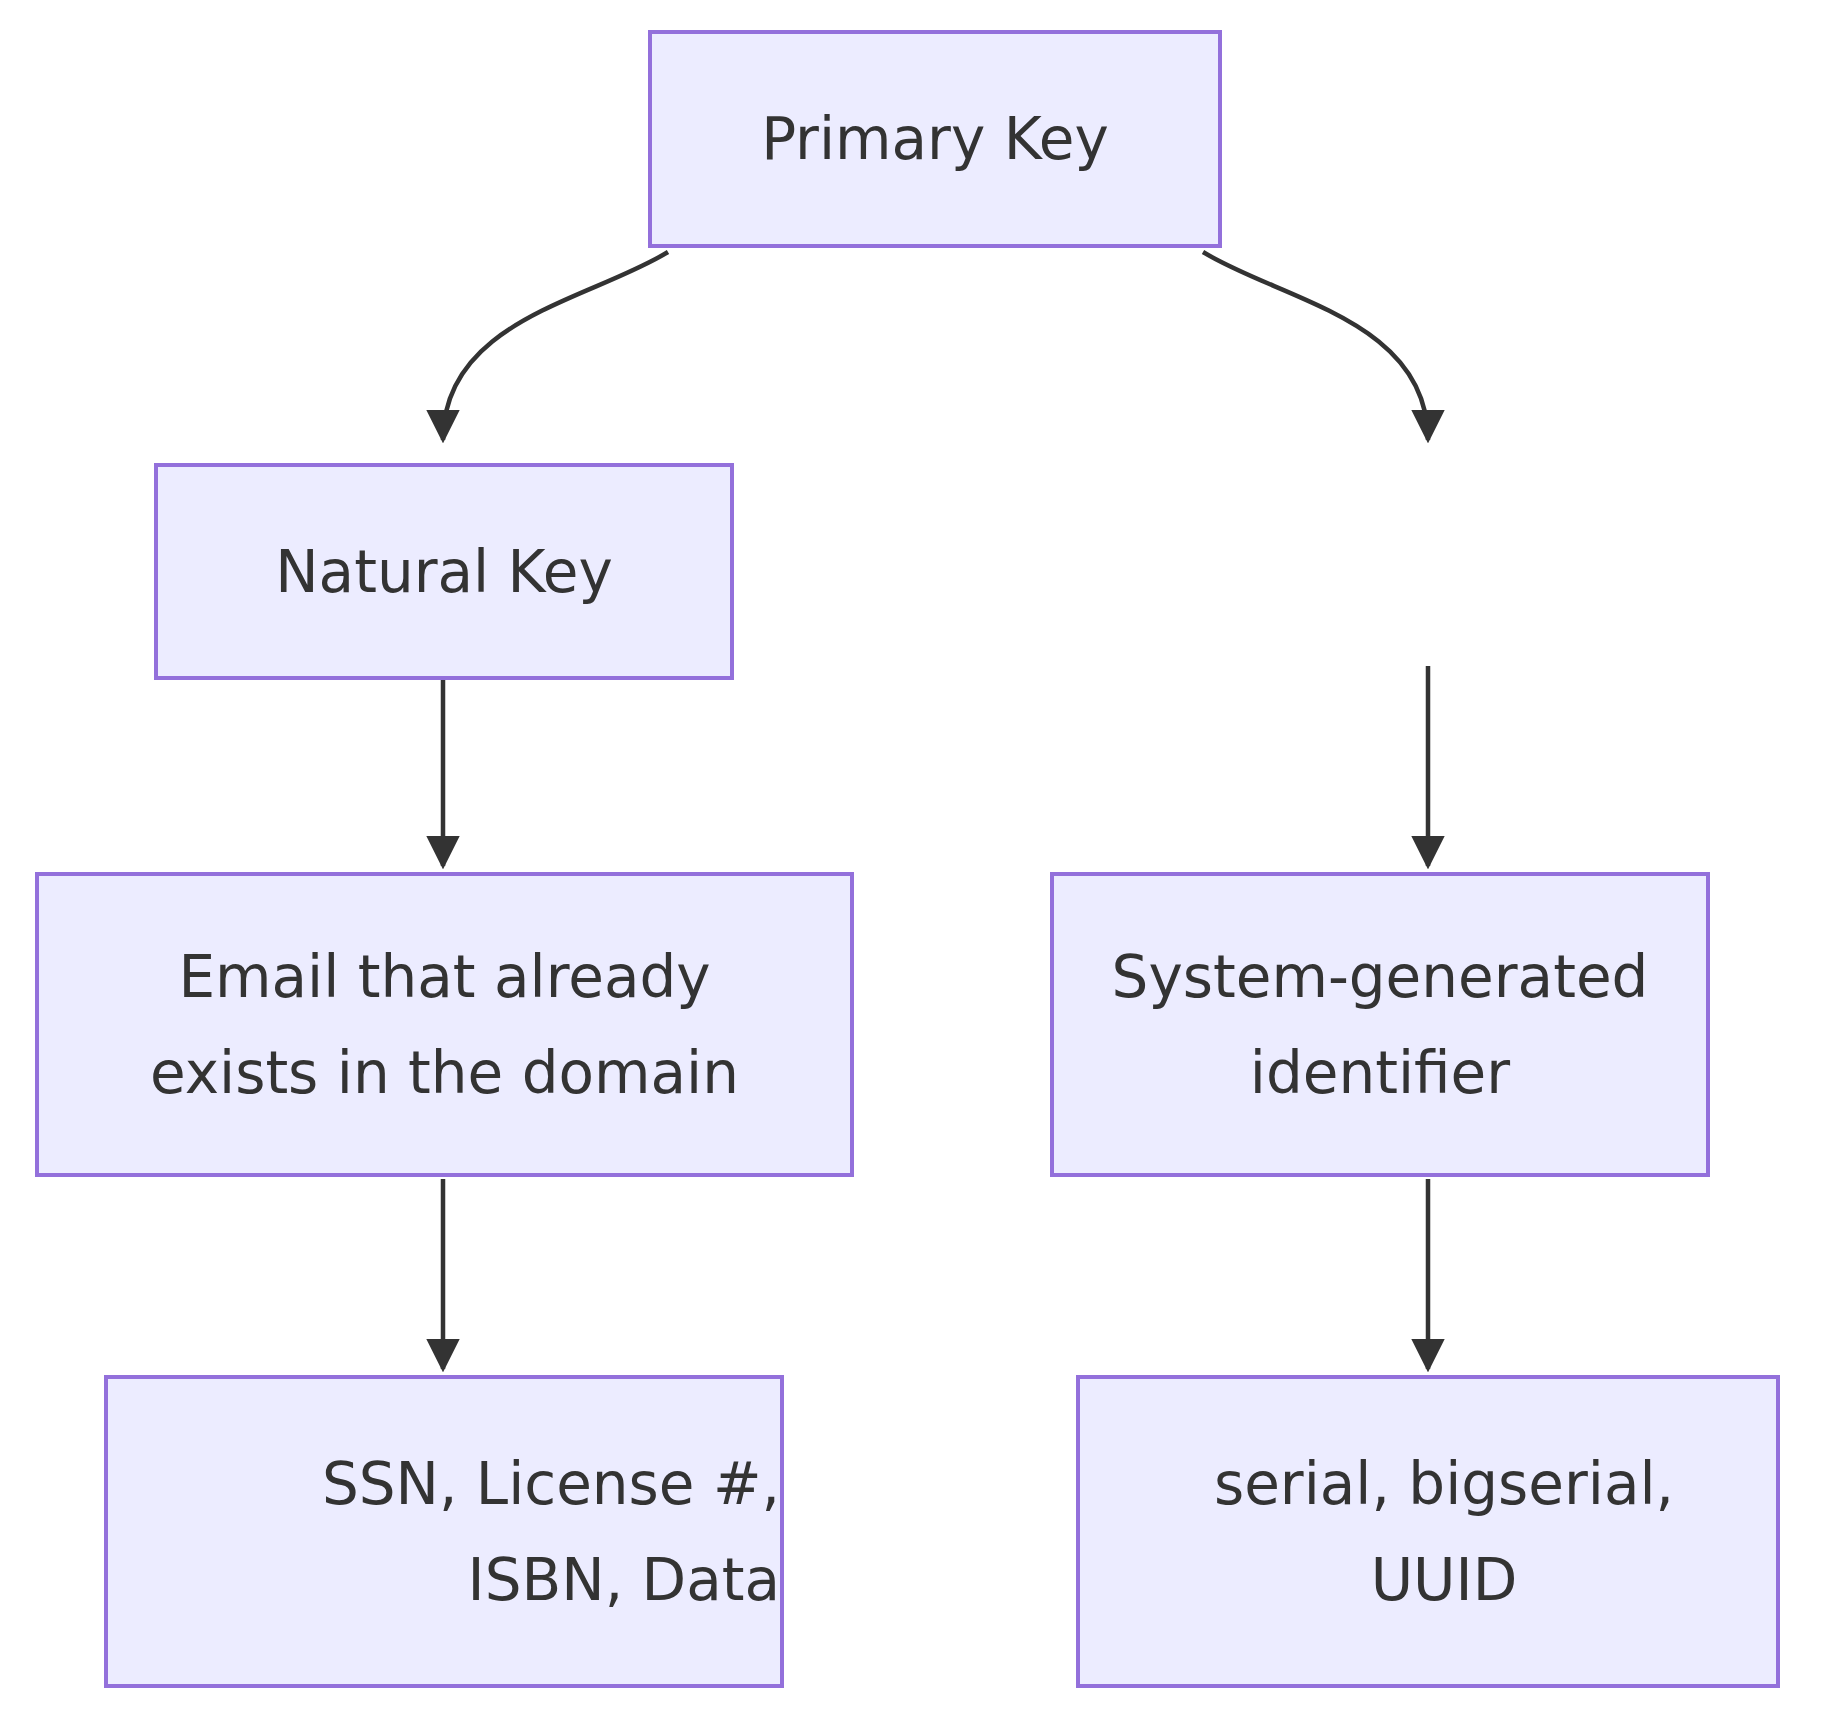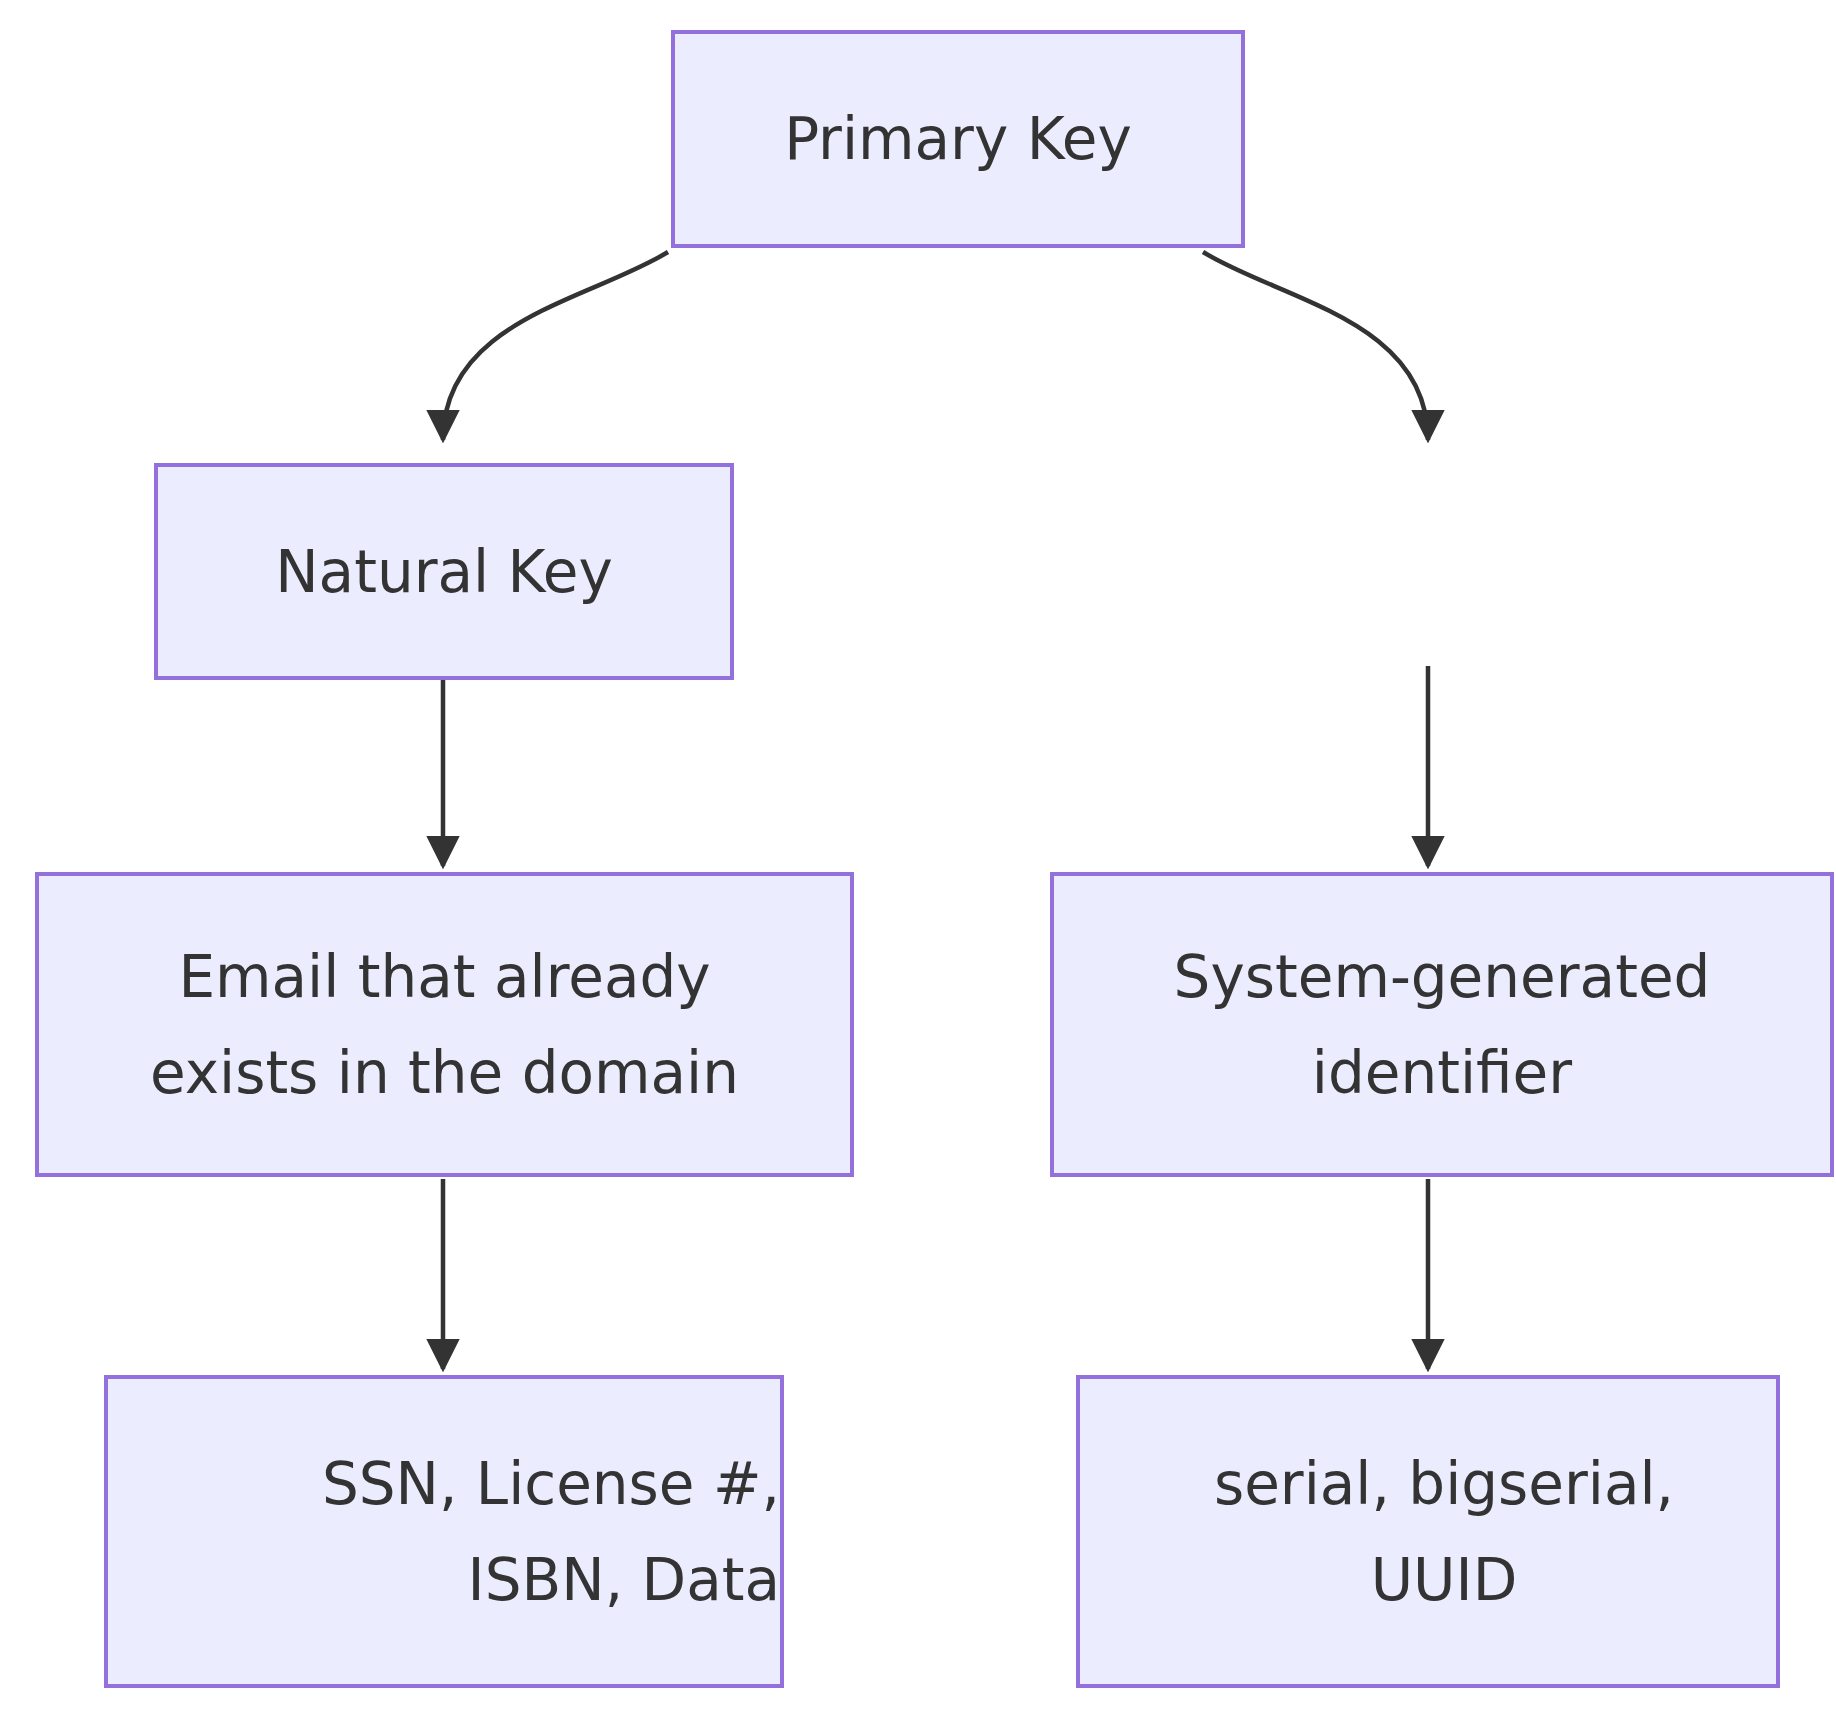--- a/index.html
+++ b/index.html
@@ -62,35 +62,35 @@
       </marker>
     </defs>
     <path class="edge" d="M668,252 C590,300 443,320 443,440" marker-end="url(#arrowhead)"></path>
     <path class="edge" d="M1203,252 C1281,300 1428,320 1428,440" marker-end="url(#arrowhead)"></path>
     <path class="edge" d="M443,666 L443,866" marker-end="url(#arrowhead)"></path>
     <path class="edge" d="M1428,666 L1428,866" marker-end="url(#arrowhead)"></path>
     <path class="edge" d="M443,1179 L443,1369" marker-end="url(#arrowhead)"></path>
     <path class="edge" d="M1428,1179 L1428,1369" marker-end="url(#arrowhead)"></path>
   </svg>
 
-  <div class="node" style="left:671px; top:30px; width:574px; height:218px;text-align:center;">
+  <div class="node" style="left:648px; top:30px; width:574px; height:218px;text-align:center;">
     <span class="node-line">Primary Key</span>
   </div>
 
   <div class="node" style="left:154px; top:447px; width:580px; height:217px;margin-top:16px;">
     <span class="node-line">Natural Key</span>
   </div>
 
 
   <div class="node" style="left:35px; top:872px; width:819px; height:305px;">
     <span class="node-line">Email that already</span>
     <span class="node-line">exists in the domain</span>
   </div>
 
-  <div class="node" style="left:1050px; top:872px; width:784px; height:305px;">
+  <div class="node" style="left:1050px; top:872px; width:660px; height:305px;">
     <span class="node-line">System-generated</span>
     <span class="node-line">identifier</span>
   </div>
 
   <div class="node" style="left:104px; top:1375px; width:680px; height:313px;align-items:flex-end;">
     <span class="node-line">SSN, License #,</span>
     <span class="node-line">ISBN, Data</span>
   </div>
 
   <div class="node" style="left:1076px; top:1375px; width:704px; height:313px;padding-left:32px;">

